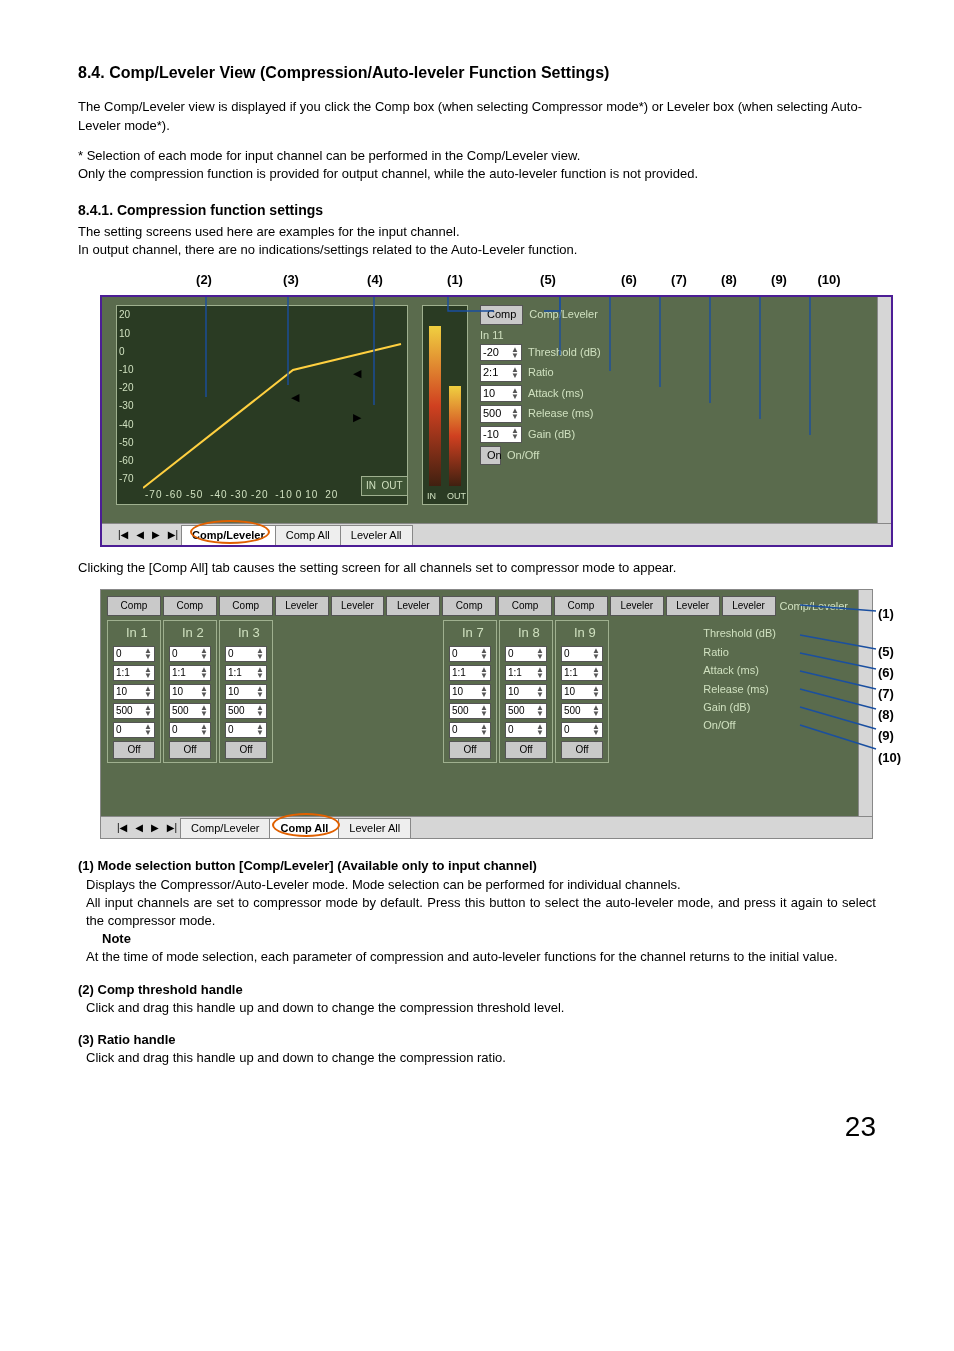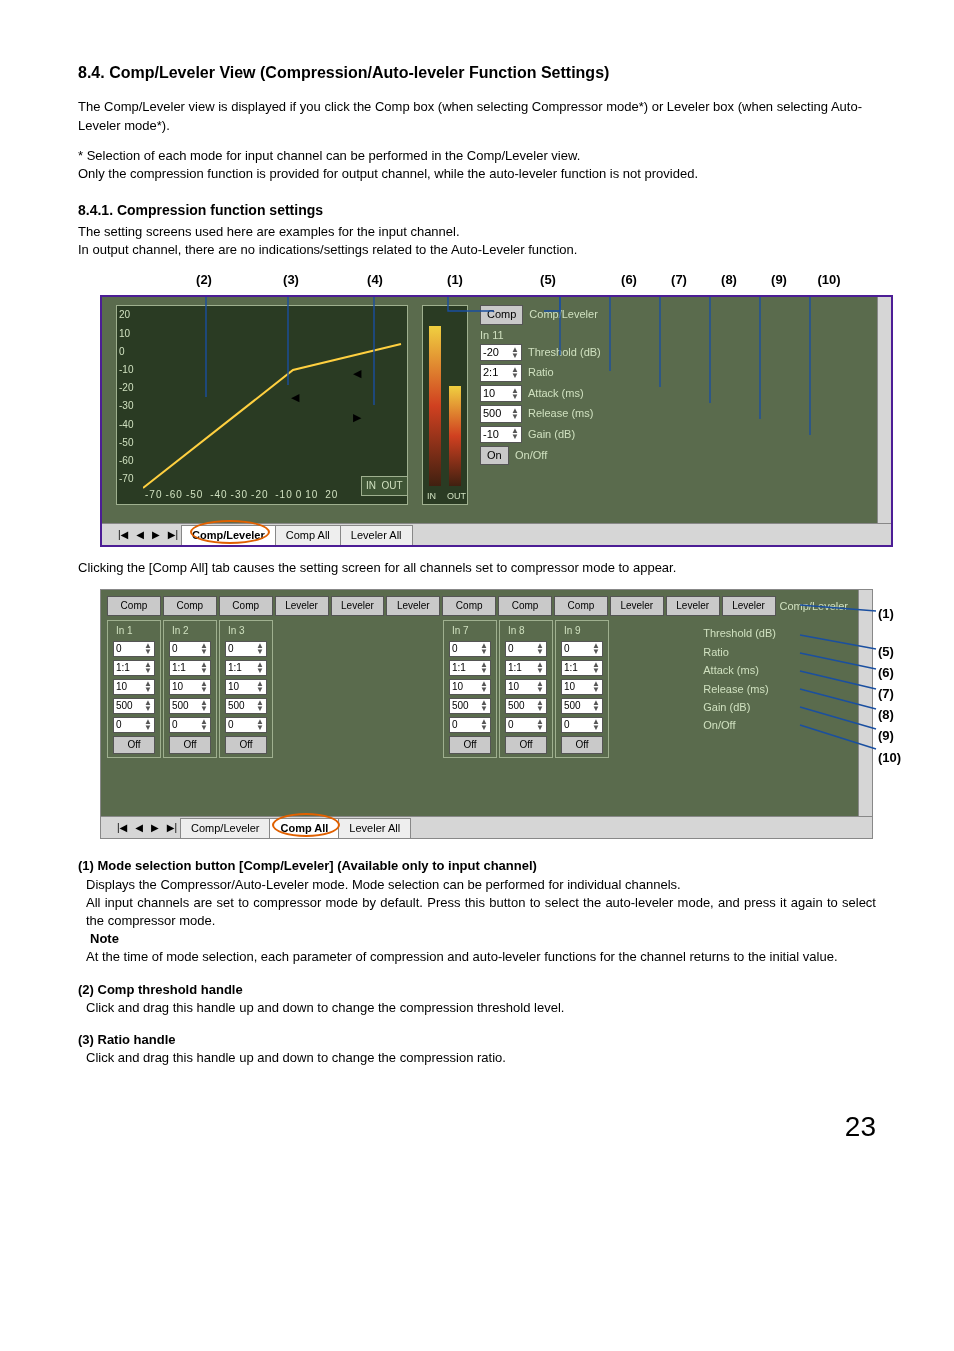--- a/index.html
+++ b/index.html
@@ -102,21 +102,21 @@
     background:#c9c9c9; color:#000; border:1px solid #555; font-size:10px;
     padding:2px 0; width:54px; text-align:center;
   }
   .shot2 .cols { display:flex; gap:2px; padding:2px 6px;}
   .shot2 .col {
     width:54px; border:1px solid #9fb08f; padding:3px 2px;
     display:flex; flex-direction:column; gap:3px; align-items:center;
     color:#cfe0bf; font-size:10px;
   }
   .shot2 .col.placeholder { border:none; }
-  .shot2 .col .title { color:#cfe0bf; font-size:10px; align-self:flex-start; margin-left:6px;}
+  .shot2 .col .title { color:#cfe0bf; font-size:13px; align-self:flex-start; margin-left:16px;}
   .shot2 .spin {
     display:inline-flex; align-items:center; justify-content:space-between;
     background:#fff; color:#000; border:1px solid #555; width:42px; padding:0 2px; font-size:10px;
   }
   .shot2 .spin .arr { font-size:8px; color:#555; line-height:6px; display:flex; flex-direction:column;}
   .shot2 .rlabels {
     position:absolute; right:96px; top:36px; color:#cfe0bf; font-size:11px;
     display:flex; flex-direction:column; gap:3px;
   }
   .shot2 .tabbar {
@@ -137,21 +137,21 @@
     position:absolute; left:800px; top:16px; font-weight:bold; font-size:13px;
     display:flex; flex-direction:column; gap:3px;
   }
   .shot2-lines { position:absolute; inset:0; pointer-events:none;}
 
   
   .desc { margin-top: 6px; }
   .desc .item { margin-bottom: 14px; }
   .desc .item .t { font-weight:bold; }
   .desc .item .b { margin-left: 8px; text-align: justify;}
-  .desc .item .note { font-weight:bold; margin-left:12px;}
+  .desc .item .note { font-weight:bold; margin-left:24px;}
 
   .pagenum { text-align:right; font-size:28px; margin-top:40px;}
   .xtick-spaced span { margin-right: 3px; }
 </style>
 </head>
 <body>
 
 <h2>8.4. Comp/Leveler View (Compression/Auto-leveler Function Settings)</h2>
 <p class="para">The Comp/Leveler view is displayed if you click the Comp box (when selecting Compressor mode*) or Leveler box (when selecting Auto-Leveler mode*).</p>
 <p class="footnote">*  Selection of each mode for input channel can be performed in the Comp/Leveler view.
@@ -249,21 +249,21 @@
           <span>Release (ms)</span>
         </div>
       <div class="row">
           <span class="spin">
             <span>-10</span>
             <span class="arr">▲<br>▼</span>
           </span>
           <span>Gain (dB)</span>
         </div>
       <div class="row">
-          <span class="btn" style="width:29px">On</span>
+          <span class="btn" style="width:21px">On</span>
           <span>On/Off</span>
         </div>
     </div>
 
     <svg class="leads" width="793" height="252">
       <g stroke="#1a4fa0" stroke-width="1.4" fill="none">
         <path d="M104,-2 L104,100"></path>
         <path d="M186,-2 L186,88"></path>
         <path d="M272,-2 L272,64 M272,-2 L272,108"></path>
         <path d="M346,-2 L346,14 L392,14"></path>

